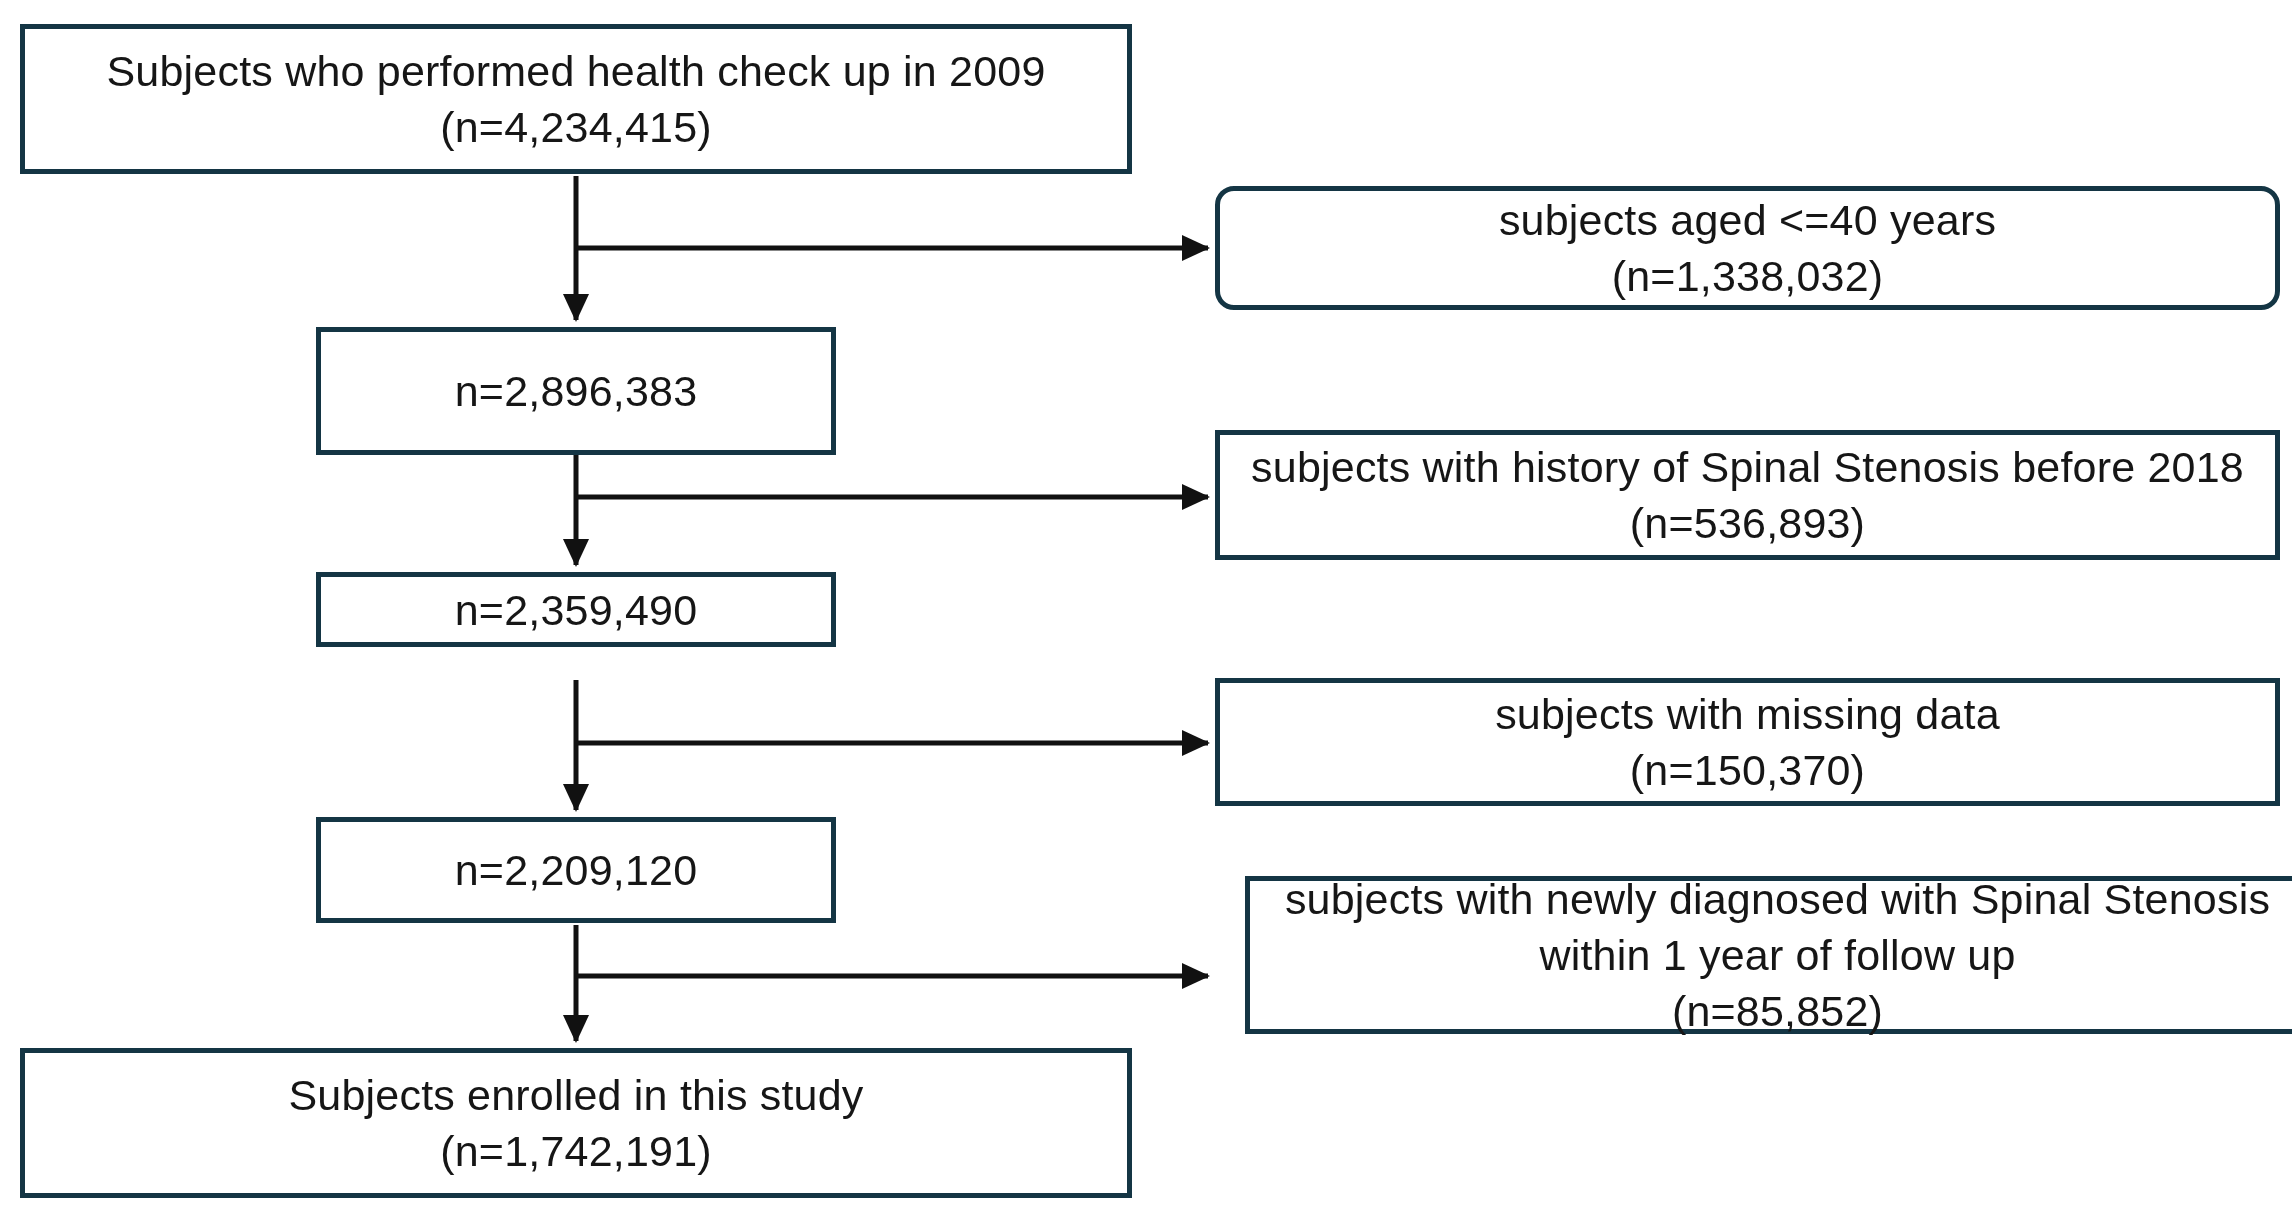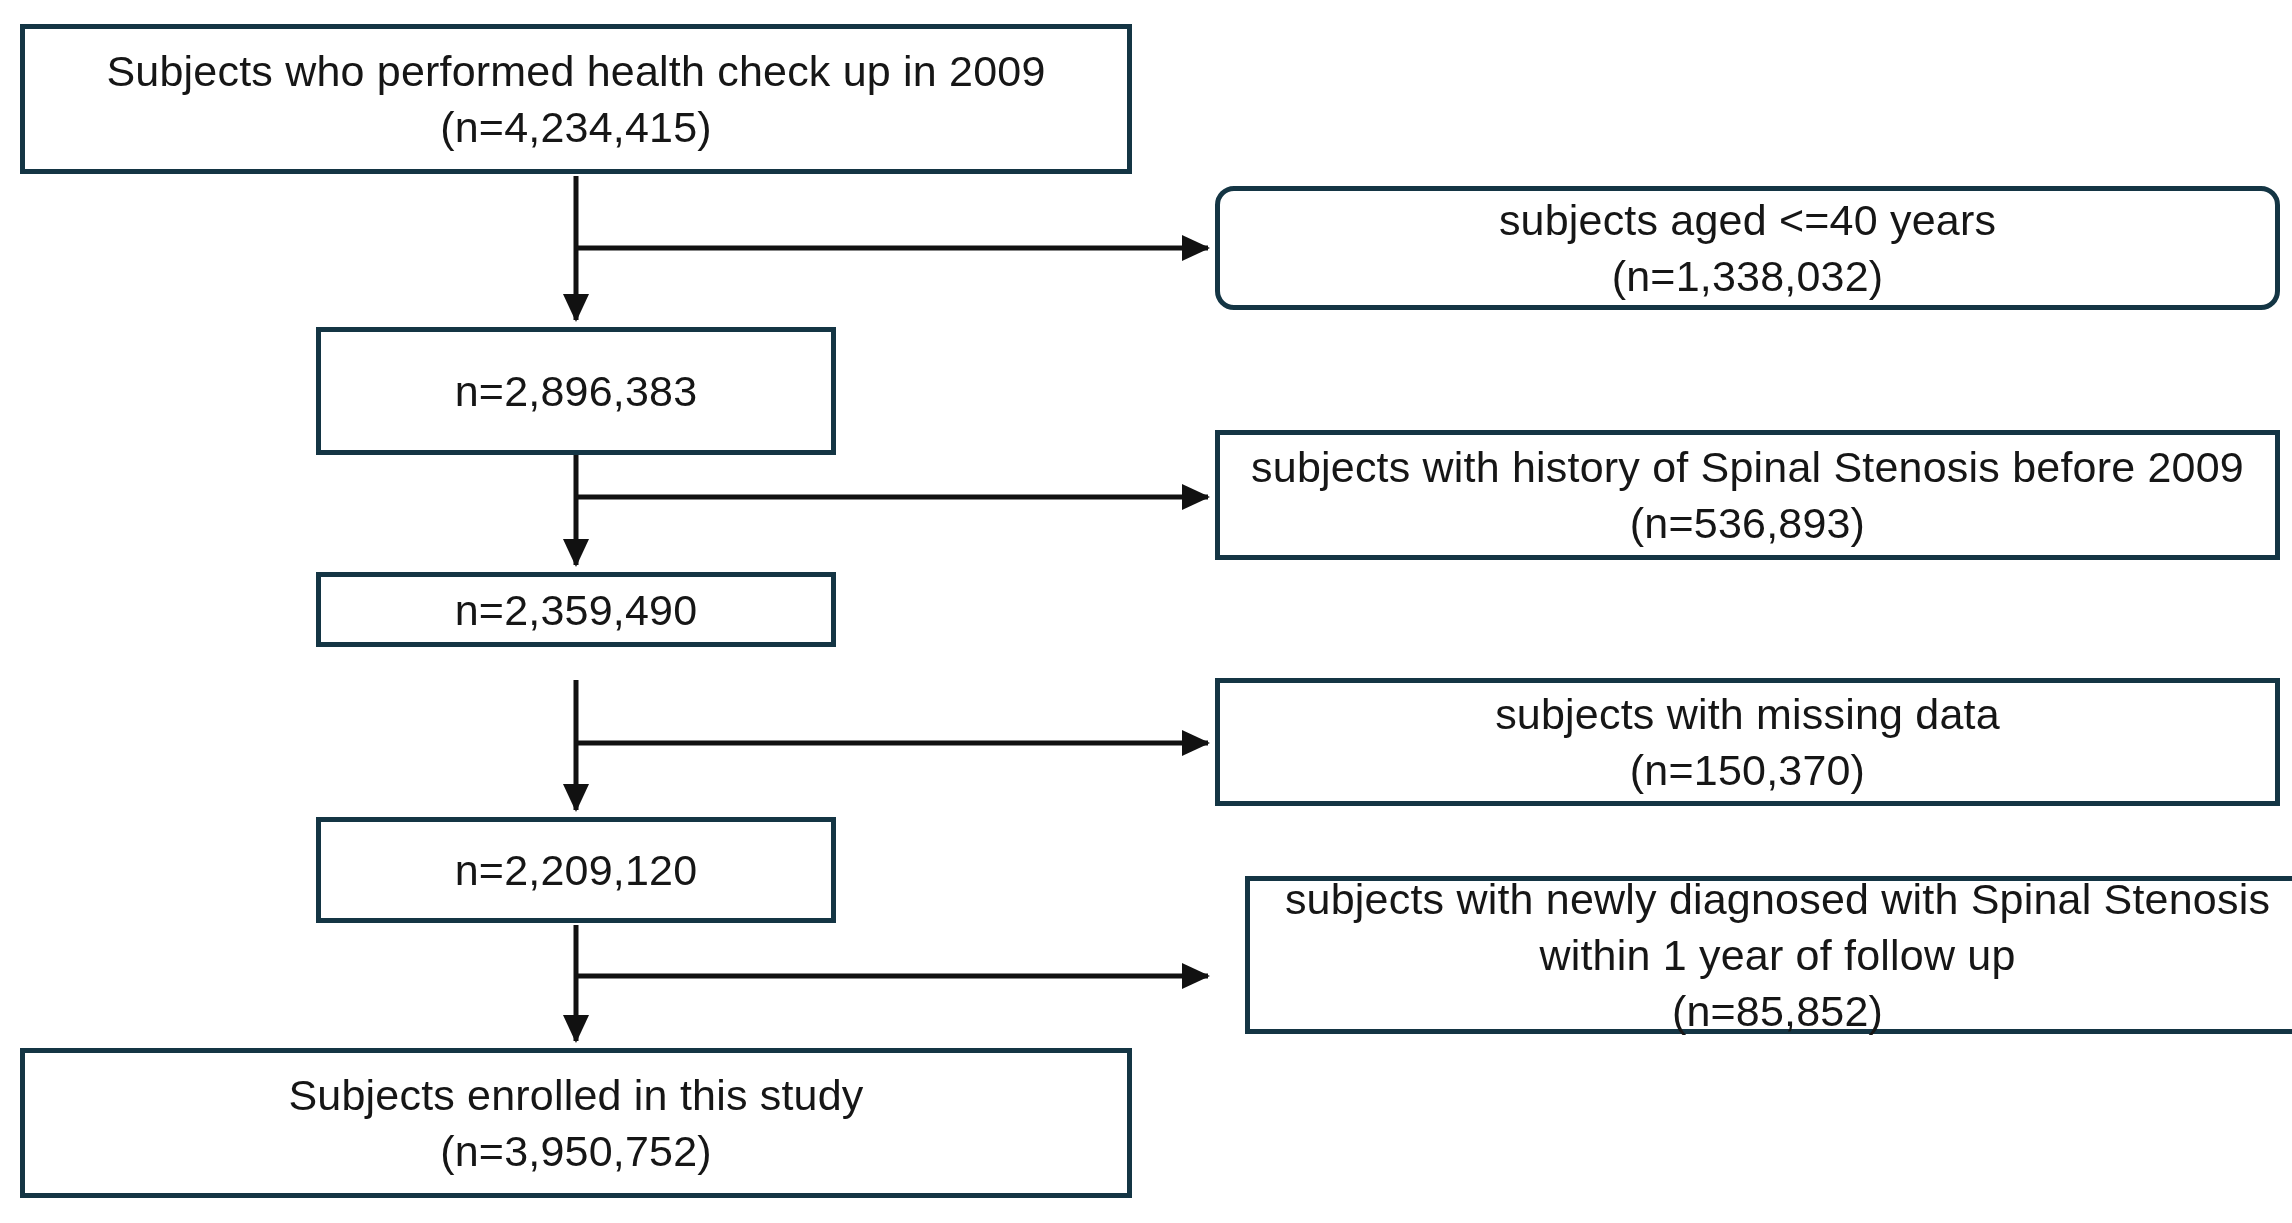--- a/index.html
+++ b/index.html
@@ -86,30 +86,30 @@
   <div class="box l3">
     <div class="line">n=2,359,490</div>
   </div>
 
   <div class="box l4">
     <div class="line">n=2,209,120</div>
   </div>
 
   <div class="box l5">
     <div class="line">Subjects enrolled in this study</div>
-    <div class="line">(n=3,950,752)</div>
+    <div class="line">(n=1,742,191)</div>
   </div>
 
   <div class="box r1">
     <div class="line">subjects aged &lt;=40 years</div>
     <div class="line">(n=1,338,032)</div>
   </div>
 
   <div class="box r2">
-    <div class="line">subjects with history of Spinal Stenosis before 2009</div>
+    <div class="line">subjects with history of Spinal Stenosis before 2018</div>
     <div class="line">(n=536,893)</div>
   </div>
 
   <div class="box r3">
     <div class="line">subjects with missing data</div>
     <div class="line">(n=150,370)</div>
   </div>
 
   <div class="box r4">
     <div class="line">subjects with newly diagnosed with Spinal Stenosis</div>

